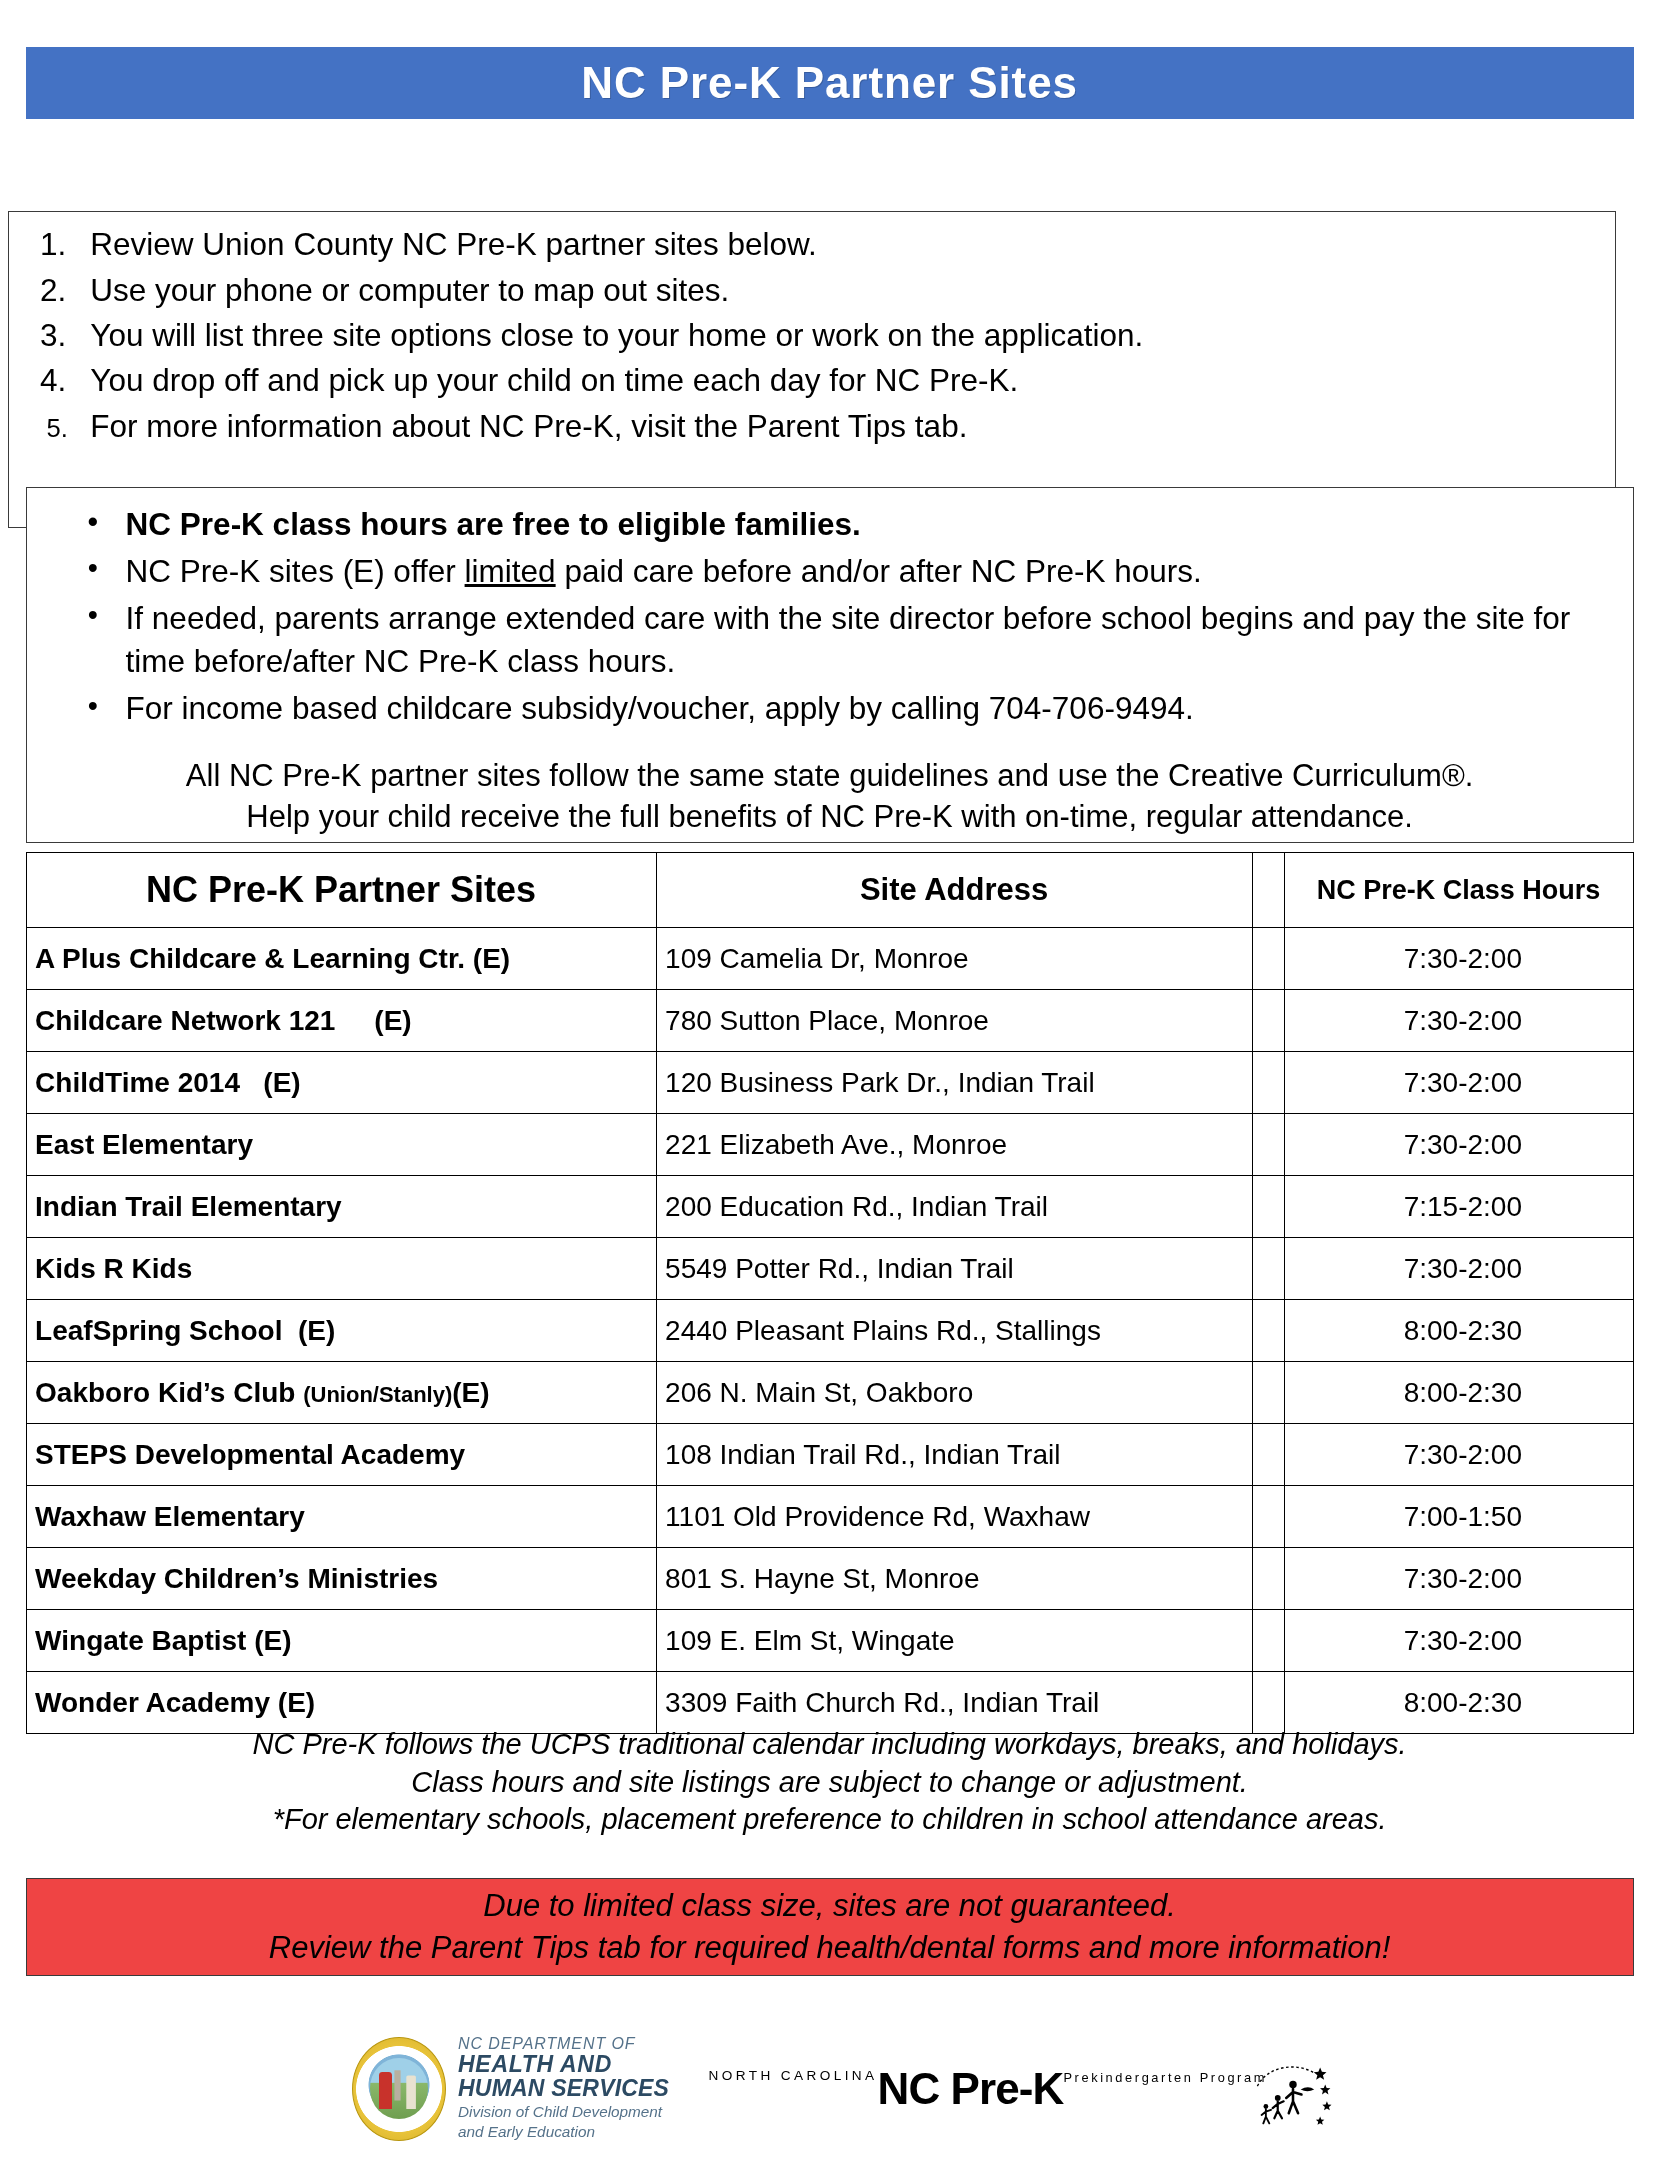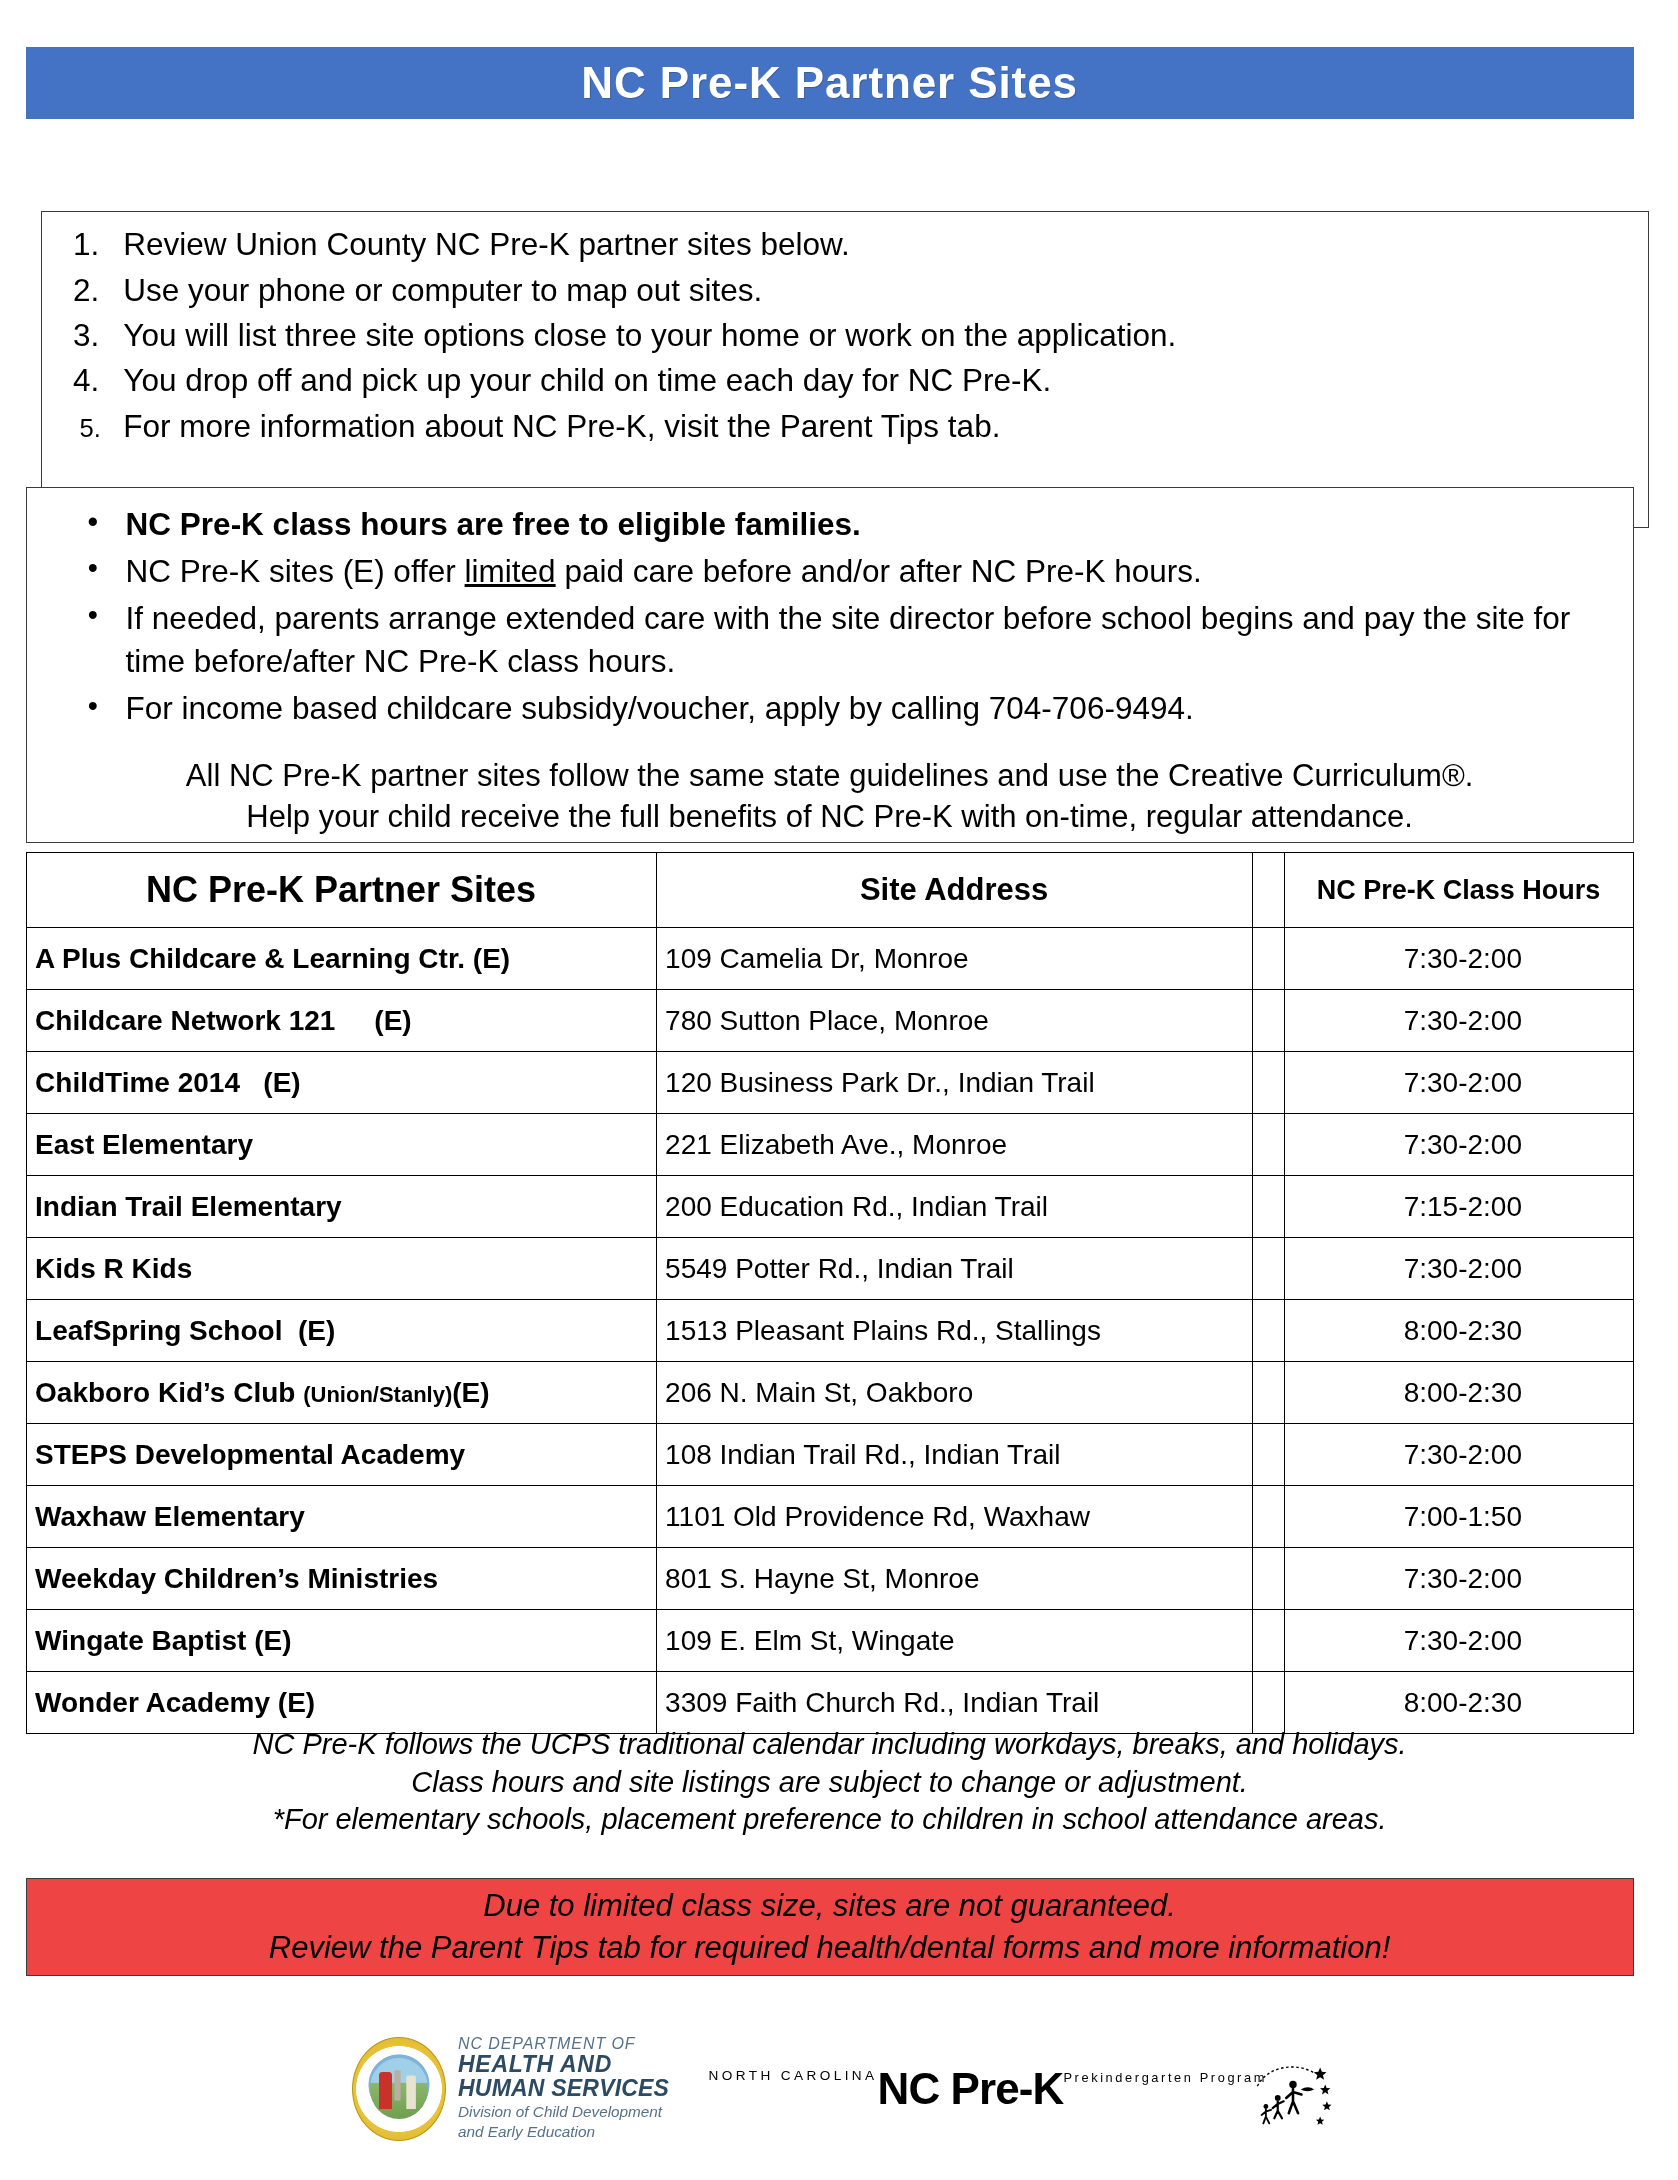--- a/index.html
+++ b/index.html
@@ -48,21 +48,21 @@
   
   .box {
     position: absolute;
     border: 1.7px solid #3a3a3a;
     box-sizing: border-box;
     background: #ffffff;
   }
 
   
   .steps-box {
-    left: 41px;
+    left: 8px;
     top: 211px;
     width: 1608px;
     height: 317px;
     padding: 10.2px 0 0 0;
   }
   ol.steps {
     margin: 0;
     padding: 0 0 0 66px;
     list-style: decimal;
     font-size: 31.5px;
@@ -393,21 +393,21 @@
           <td class="cell-hours">7:15-2:00</td>
         </tr>
         <tr>
           <td class="cell-name">Kids R Kids</td>
           <td class="cell-addr">5549 Potter Rd., Indian Trail</td>
           <td class="cell-gap"></td>
           <td class="cell-hours">7:30-2:00</td>
         </tr>
         <tr>
           <td class="cell-name">LeafSpring School&nbsp; (E)</td>
-          <td class="cell-addr"> 1513 Pleasant Plains Rd., Stallings</td>
+          <td class="cell-addr"> 2440 Pleasant Plains Rd., Stallings</td>
           <td class="cell-gap"></td>
           <td class="cell-hours">8:00-2:30</td>
         </tr>
         <tr>
           <td class="cell-name"><span>Oakboro Kid’s Club </span><span class="qual">(Union/Stanly)</span><span>(E)</span></td>
           <td class="cell-addr">206 N. Main St, Oakboro</td>
           <td class="cell-gap"></td>
           <td class="cell-hours">8:00-2:30</td>
         </tr>
         <tr>

